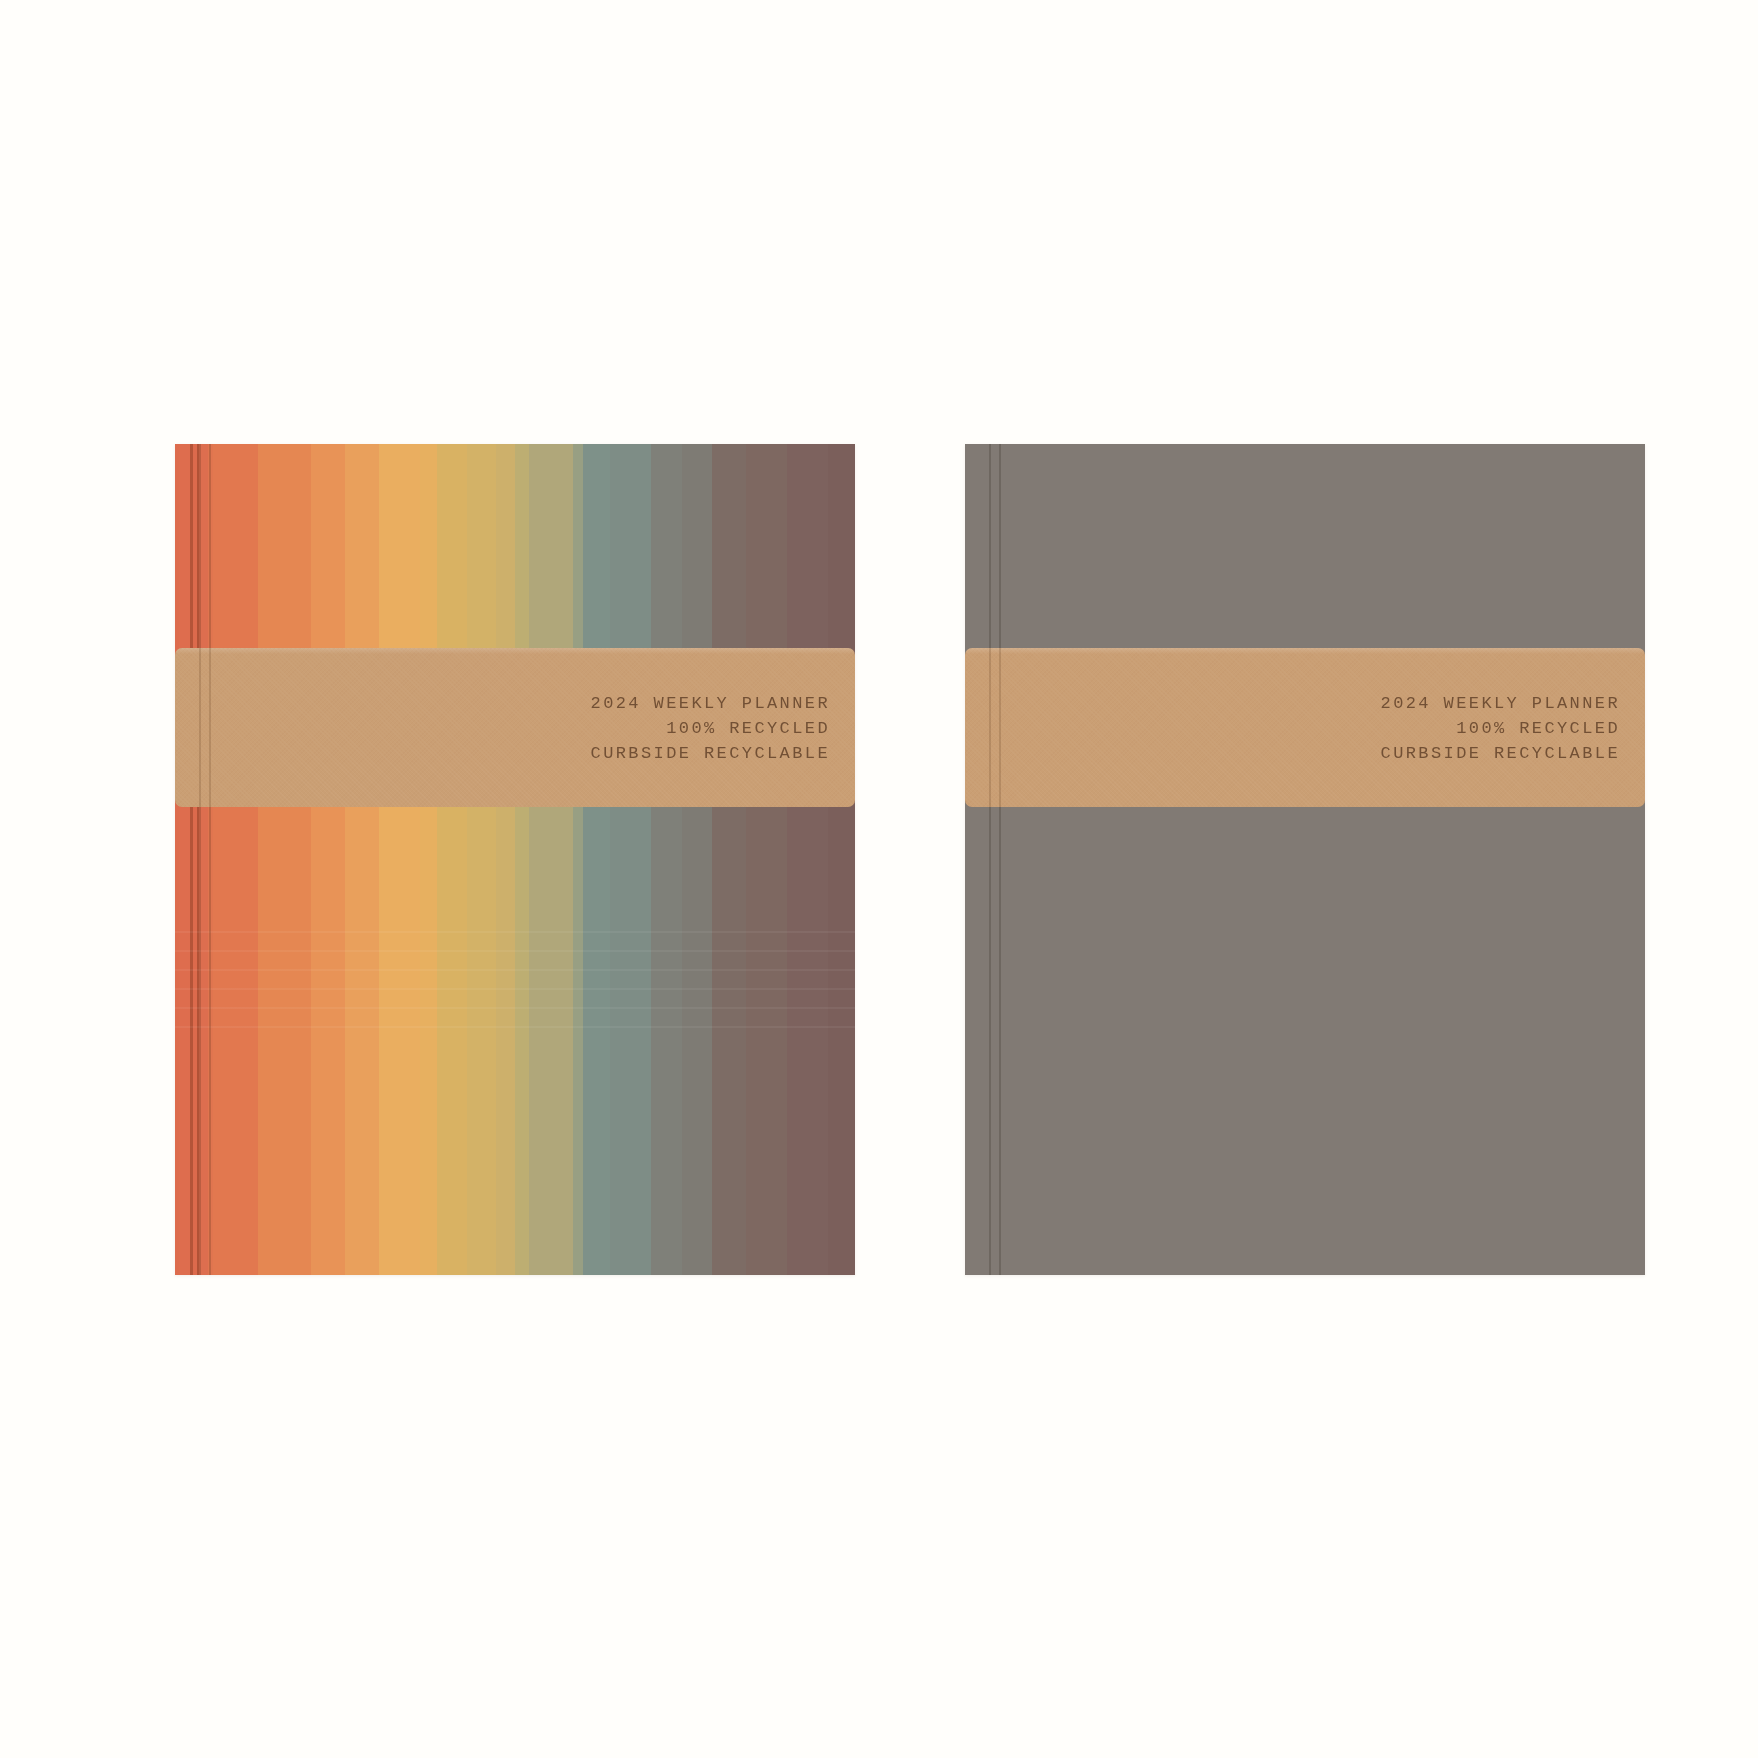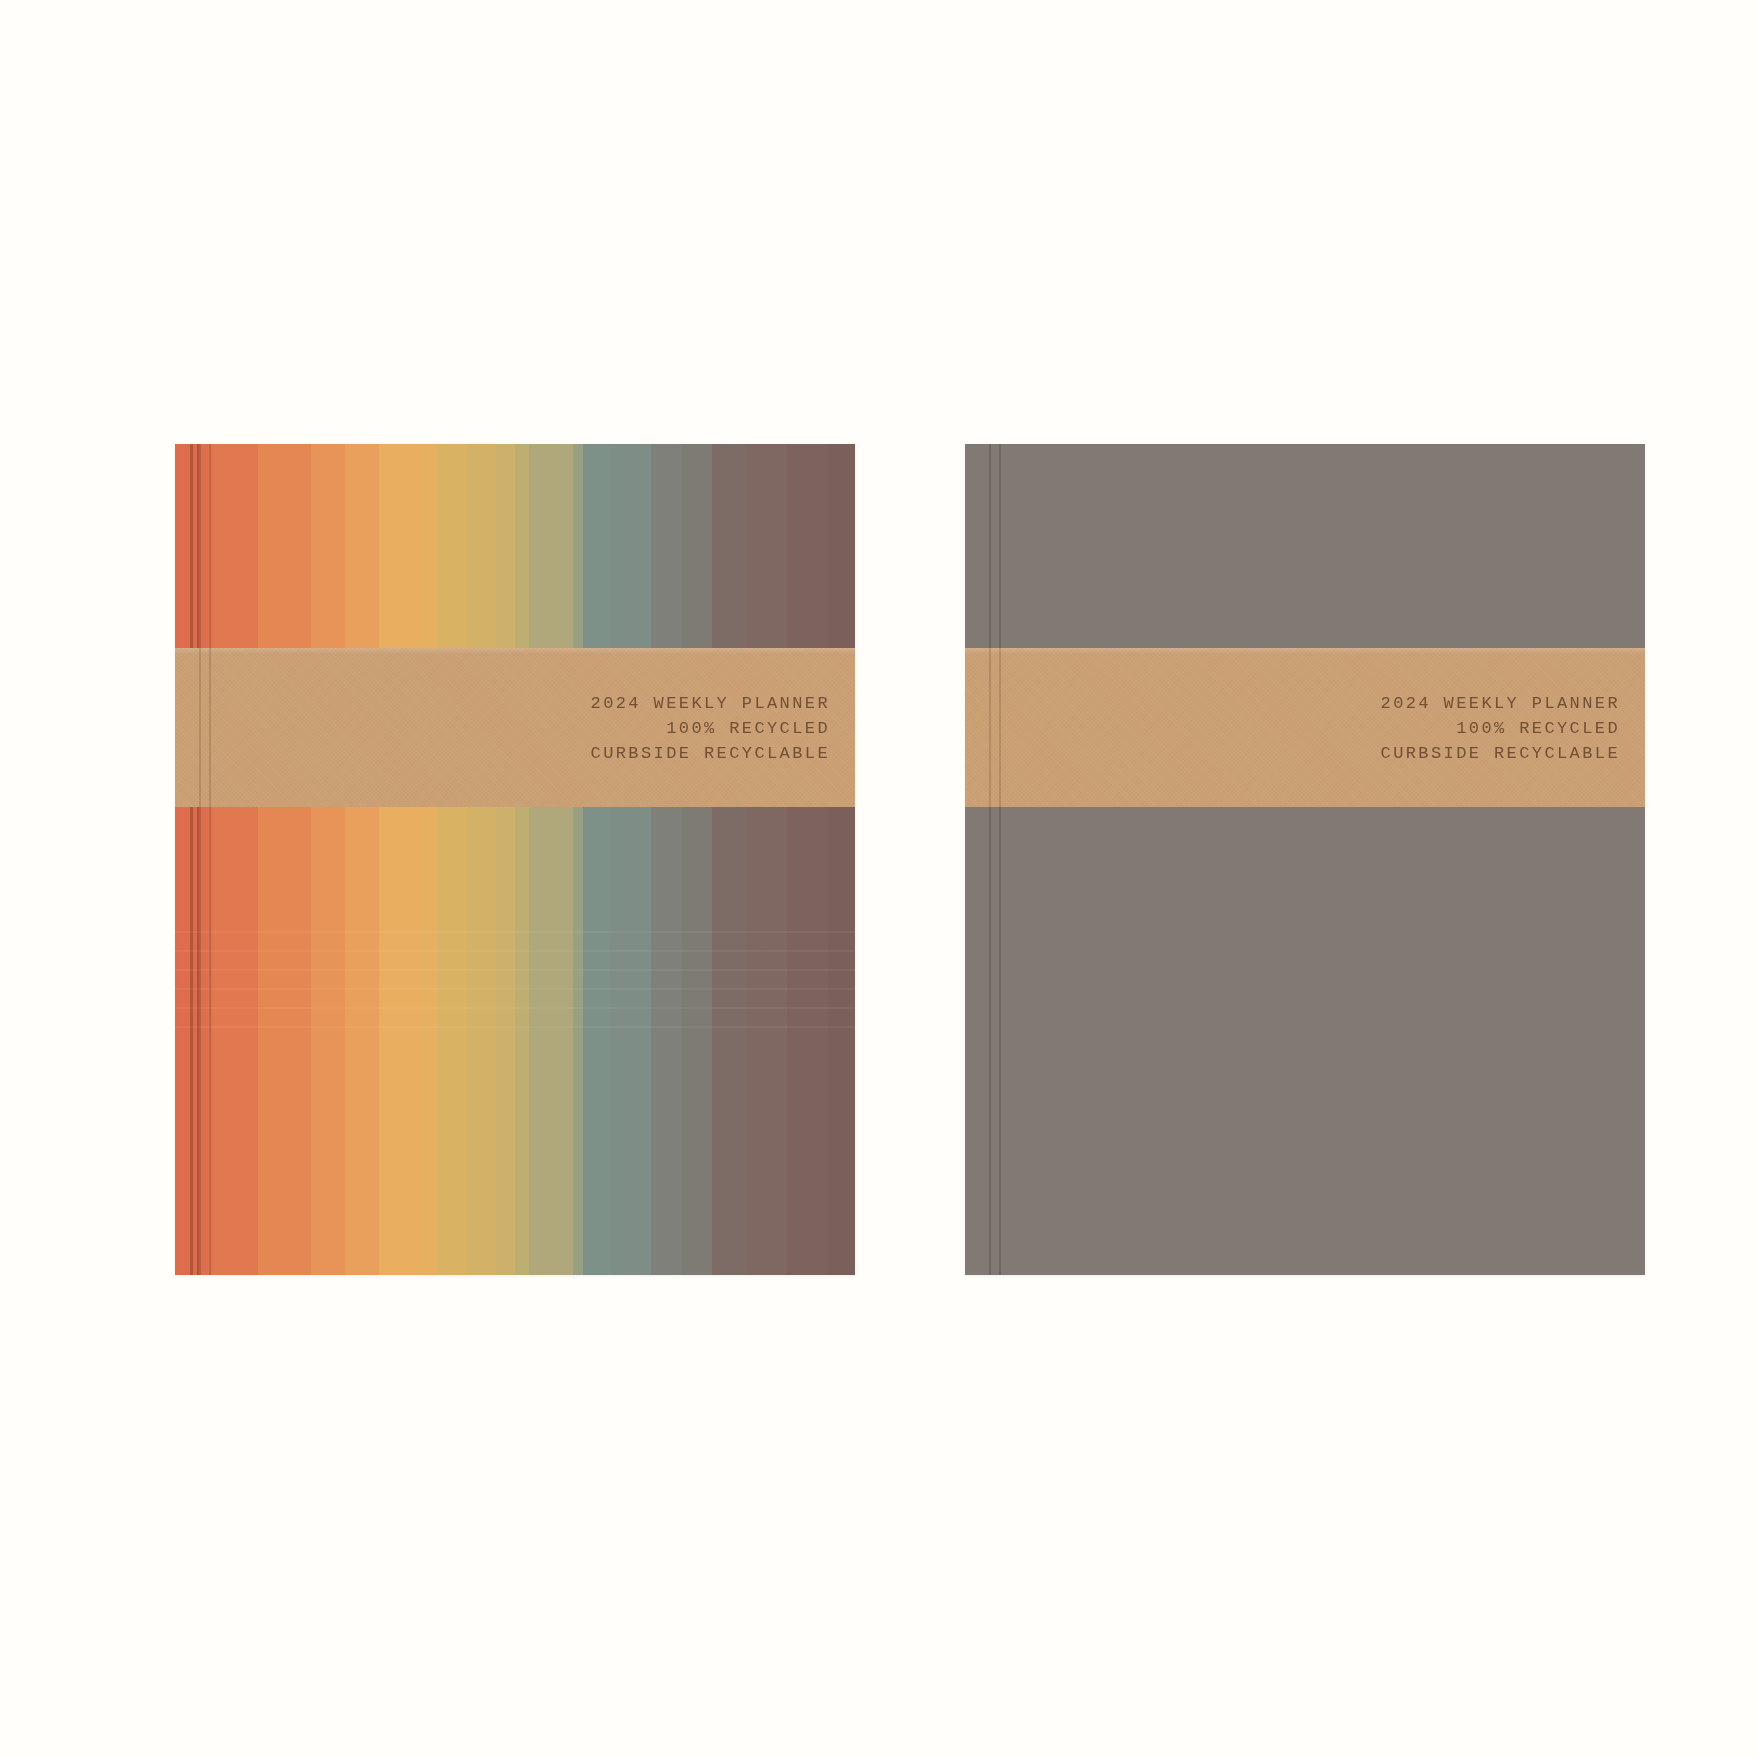--- a/index.html
+++ b/index.html
@@ -93,20 +93,21 @@
 
   
   .band {
     position: absolute;
     left: 0;
     right: 0;
     top: 204px;          
     height: 159px;       
     background: #ca9f74;
     overflow: hidden;
+    border-radius: 7px;
   }
   .band-texture {
     position: absolute;
     inset: 0;
     opacity: 0.30;
     background-image:
       repeating-linear-gradient(45deg, rgba(255,255,255,0.10) 0 1px, rgba(0,0,0,0) 1px 3px),
       repeating-linear-gradient(-45deg, rgba(120,85,50,0.07) 0 1px, rgba(0,0,0,0) 1px 3px);
     pointer-events: none;
   }

